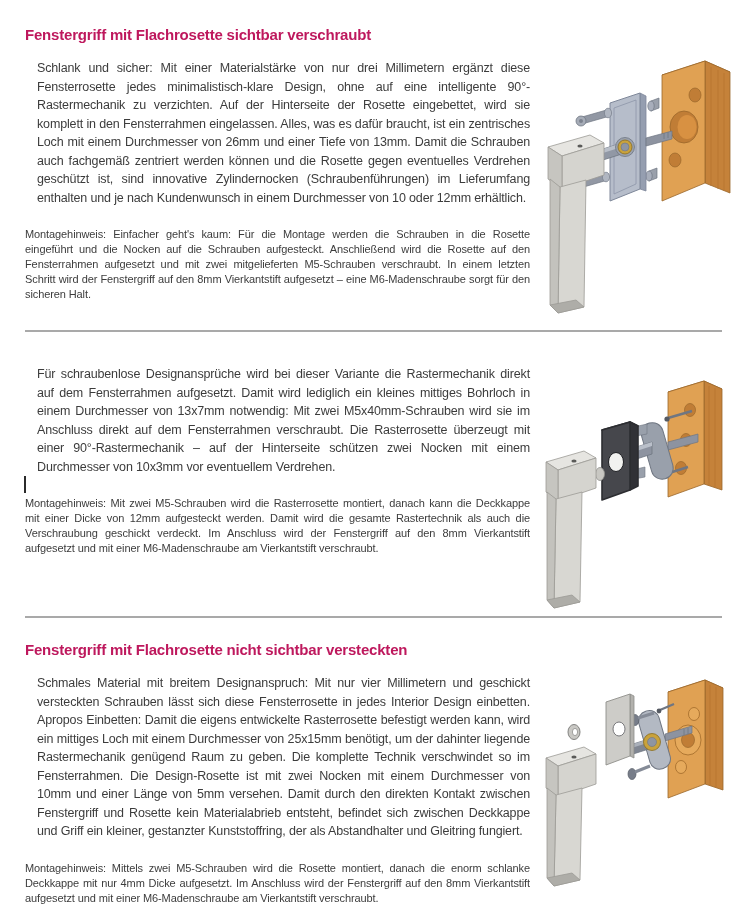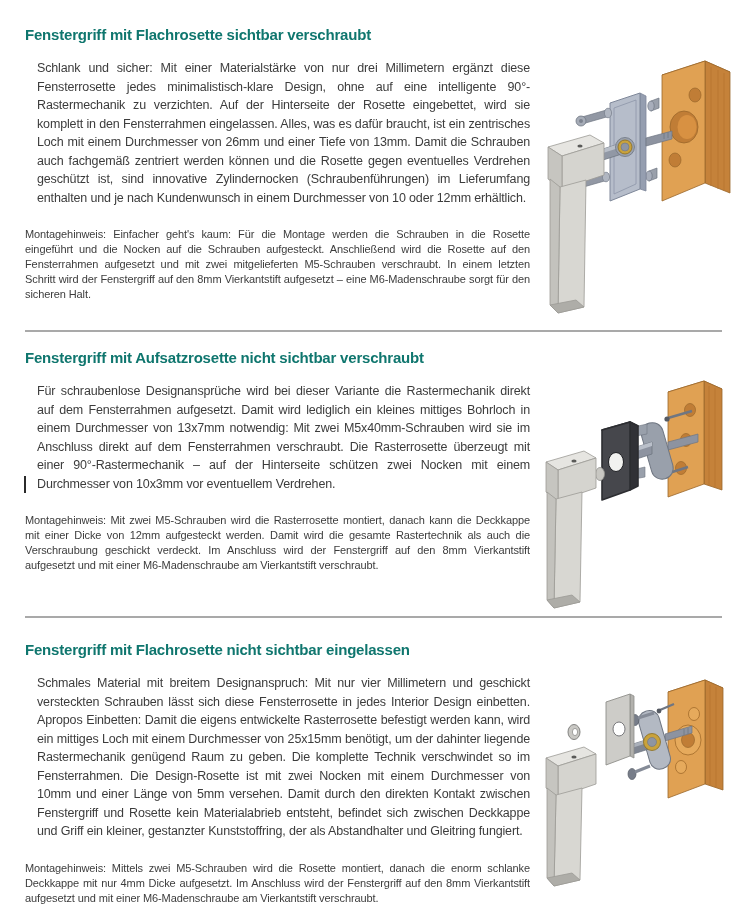--- a/index.html
+++ b/index.html
@@ -10,21 +10,21 @@
     background: #ffffff;
     font-family: "Liberation Sans", sans-serif;
     color: #3c3c3c;
     overflow: hidden;
   }
   .sec { position: absolute; left: 25px; width: 505px; }
   .sec h2 {
     margin: 0;
     font-size: 15px;
     font-weight: bold;
-    color: #0f766e;
+    color: #be185d;
     letter-spacing: -0.2px;
   }
   .body-text {
     margin: 16px 0 0 12px;
     font-size: 12.5px;
     line-height: 18.5px;
     letter-spacing: -0.15px;
     text-align: justify;
   }
   .montage-text {
@@ -66,29 +66,28 @@
 
   <section class="sec" id="sec1">
     <h2>Fenstergriff mit Flachrosette sichtbar verschraubt</h2>
     <p class="body-text">Schlank und sicher: Mit einer Materialstärke von nur drei Millimetern ergänzt diese Fensterrosette jedes minimalistisch-klare Design, ohne auf eine intelligente 90°-Rastermechanik zu verzichten. Auf der Hinterseite der Rosette eingebettet, wird sie komplett in den Fensterrahmen eingelassen. Alles, was es dafür braucht, ist ein zentrisches Loch mit einem Durchmesser von 26mm und einer Tiefe von 13mm. Damit die Schrauben auch fachgemäß zentriert werden können und die Rosette gegen eventuelles Verdrehen geschützt ist, sind innovative Zylindernocken (Schraubenführungen) im Lieferumfang enthalten und je nach Kundenwunsch in einem Durchmesser von 10 oder 12mm erhältlich.</p>
     <p class="montage-text">Montagehinweis: Einfacher geht's kaum: Für die Montage werden die Schrauben in die Rosette eingeführt und die Nocken auf die Schrauben aufgesteckt. Anschließend wird die Rosette auf den Fensterrahmen aufgesetzt und mit zwei mitgelieferten M5-Schrauben verschraubt. In einem letzten Schritt wird der Fenstergriff auf den 8mm Vierkantstift aufgesetzt – eine M6-Madenschraube sorgt für den sicheren Halt.</p>
   </section>
 
   <div class="divider" id="div1"></div>
 
   <section class="sec" id="sec2">
-    <h2>Fenstergriff mit Aufsatzrosette nicht sichtbar verschraubt</h2>
     <p class="body-text">Für schraubenlose Designansprüche wird bei dieser Variante die Rastermechanik direkt auf dem Fensterrahmen aufgesetzt. Damit wird lediglich ein kleines mittiges Bohrloch in einem Durchmesser von 13x7mm notwendig: Mit zwei M5x40mm-Schrauben wird sie im Anschluss direkt auf dem Fensterrahmen verschraubt. Die Rasterrosette überzeugt mit einer 90°-Rastermechanik – auf der Hinterseite schützen zwei Nocken mit einem Durchmesser von 10x3mm vor eventuellem Verdrehen.</p>
     <p class="montage-text">Montagehinweis: Mit zwei M5-Schrauben wird die Rasterrosette montiert, danach kann die Deckkappe mit einer Dicke von 12mm aufgesteckt werden. Damit wird die gesamte Rastertechnik als auch die Verschraubung geschickt verdeckt. Im Anschluss wird der Fenstergriff auf den 8mm Vierkantstift aufgesetzt und mit einer M6-Madenschraube am Vierkantstift verschraubt.</p>
   </section>
 
   <div class="divider" id="div2"></div>
 
   <section class="sec" id="sec3">
-    <h2>Fenstergriff mit Flachrosette nicht sichtbar eingelassen</h2>
+    <h2>Fenstergriff mit Flachrosette nicht sichtbar versteckten</h2>
     <p class="body-text">Schmales Material mit breitem Designanspruch: Mit nur vier Millimetern und geschickt versteckten Schrauben lässt sich diese Fensterrosette in jedes Interior Design einbetten. Apropos Einbetten: Damit die eigens entwickelte Rasterrosette befestigt werden kann, wird ein mittiges Loch mit einem Durchmesser von 25x15mm benötigt, um der dahinter liegende Rastermechanik genügend Raum zu geben. Die komplette Technik verschwindet so im Fensterrahmen. Die Design-Rosette ist mit zwei Nocken mit einem Durchmesser von 10mm und einer Länge von 5mm versehen. Damit durch den direkten Kontakt zwischen Fenstergriff und Rosette kein Materialabrieb entsteht, befindet sich zwischen Deckkappe und Griff ein kleiner, gestanzter Kunststoffring, der als Abstandhalter und Gleitring fungiert.</p>
     <p class="montage-text">Montagehinweis: Mittels zwei M5-Schrauben wird die Rosette montiert, danach die enorm schlanke Deckkappe mit nur 4mm Dicke aufgesetzt. Im Anschluss wird der Fenstergriff auf den 8mm Vierkantstift aufgesetzt und mit einer M6-Madenschraube am Vierkantstift verschraubt.</p>
   </section>
 
   <div class="text-cursor"></div>
 
   <div class="illus" id="illus1">
     <svg width="210" height="265" viewBox="0 0 210 265" role="img" aria-label="Explosionszeichnung: Fenstergriff, Flachrosette mit Schrauben und Zylindernocken, Fensterrahmen-Holzblock mit zentrischem Loch">
 
       <g>

